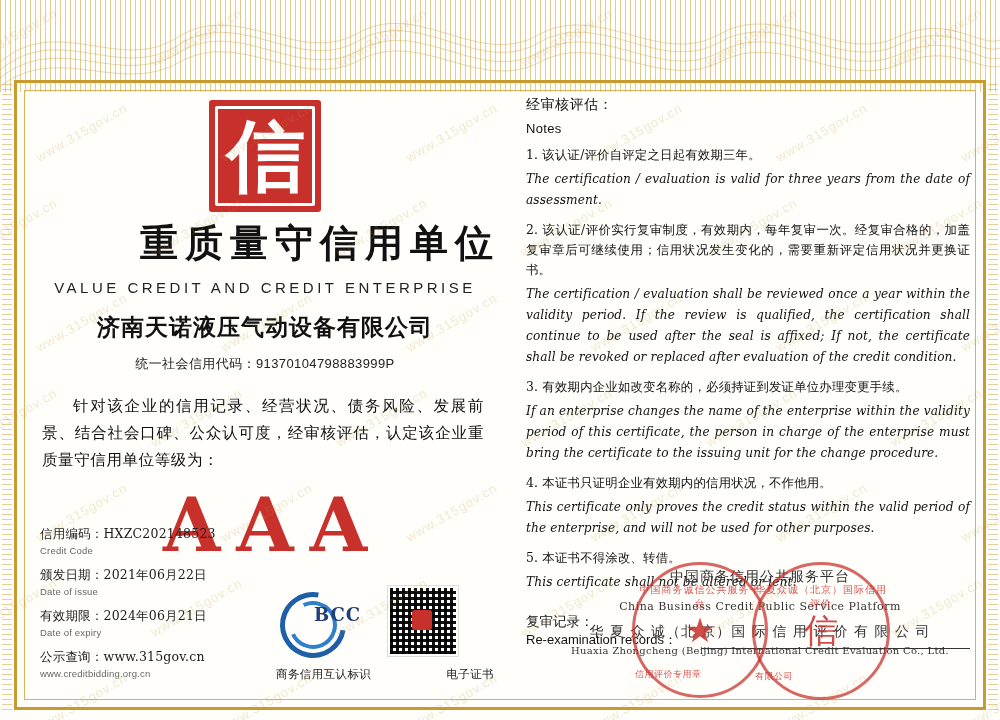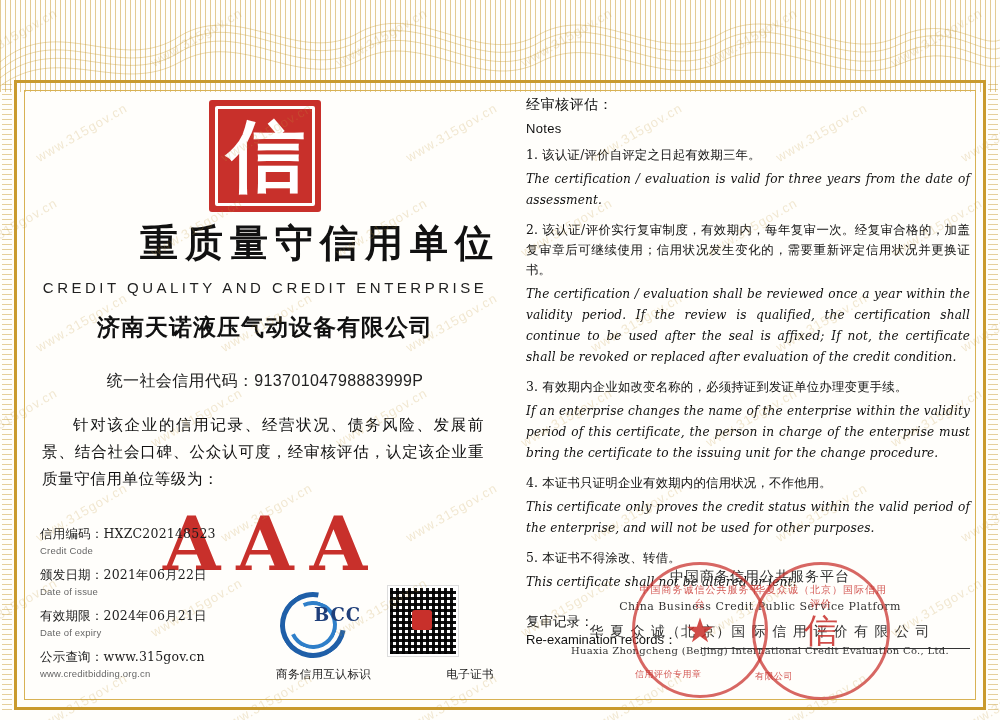--- a/index.html
+++ b/index.html
@@ -91,23 +91,23 @@
     text-align:center;
     font-family:"DejaVu Serif", serif;
     font-weight:bold;
     font-size:23px;
     letter-spacing:1px;
     color:#111;
     margin-top:16px;
   }
   .uscc{
     text-align:center;
-    font-size:16px;
+    font-size:13px;
     color:#222;
-    margin-top:28px;
+    margin-top:12px;
     letter-spacing:.4px;
   }
   .body-cn{
     margin:20px 16px 0 12px;
     font-size:15.5px;
     line-height:27px;
     color:#111;
     text-align:justify;
     letter-spacing:.6px;
     font-family:"DejaVu Serif", serif;
@@ -261,21 +261,21 @@
 
   <div class="content">
 
     <div class="col-left">
 
       <div class="seal-logo">
         <div class="glyph">信</div>
       </div>
 
       <div class="title-cn">重质量守信用单位</div>
-      <div class="title-en">CREDIT QUALITY AND CREDIT   ENTERPRISE</div>
+      <div class="title-en">VALUE CREDIT AND CREDIT   ENTERPRISE</div>
       <div class="company">济南天诺液压气动设备有限公司</div>
       <div class="uscc">统一社会信用代码：91370104798883999P</div>
 
       <div class="body-cn"><span class="indent"></span><span>针对该企业的信用记录、经营状况、债务风险、发展前景、结合社会口碑、公众认可度，经审核评估，认定该企业重质量守信用单位等级为：</span></div>
 
       <div class="grade">AAA</div>
 
       <div class="meta">
         <div class="meta-row">
           <div class="meta-cn">信用编码：HXZC202148523</div>

